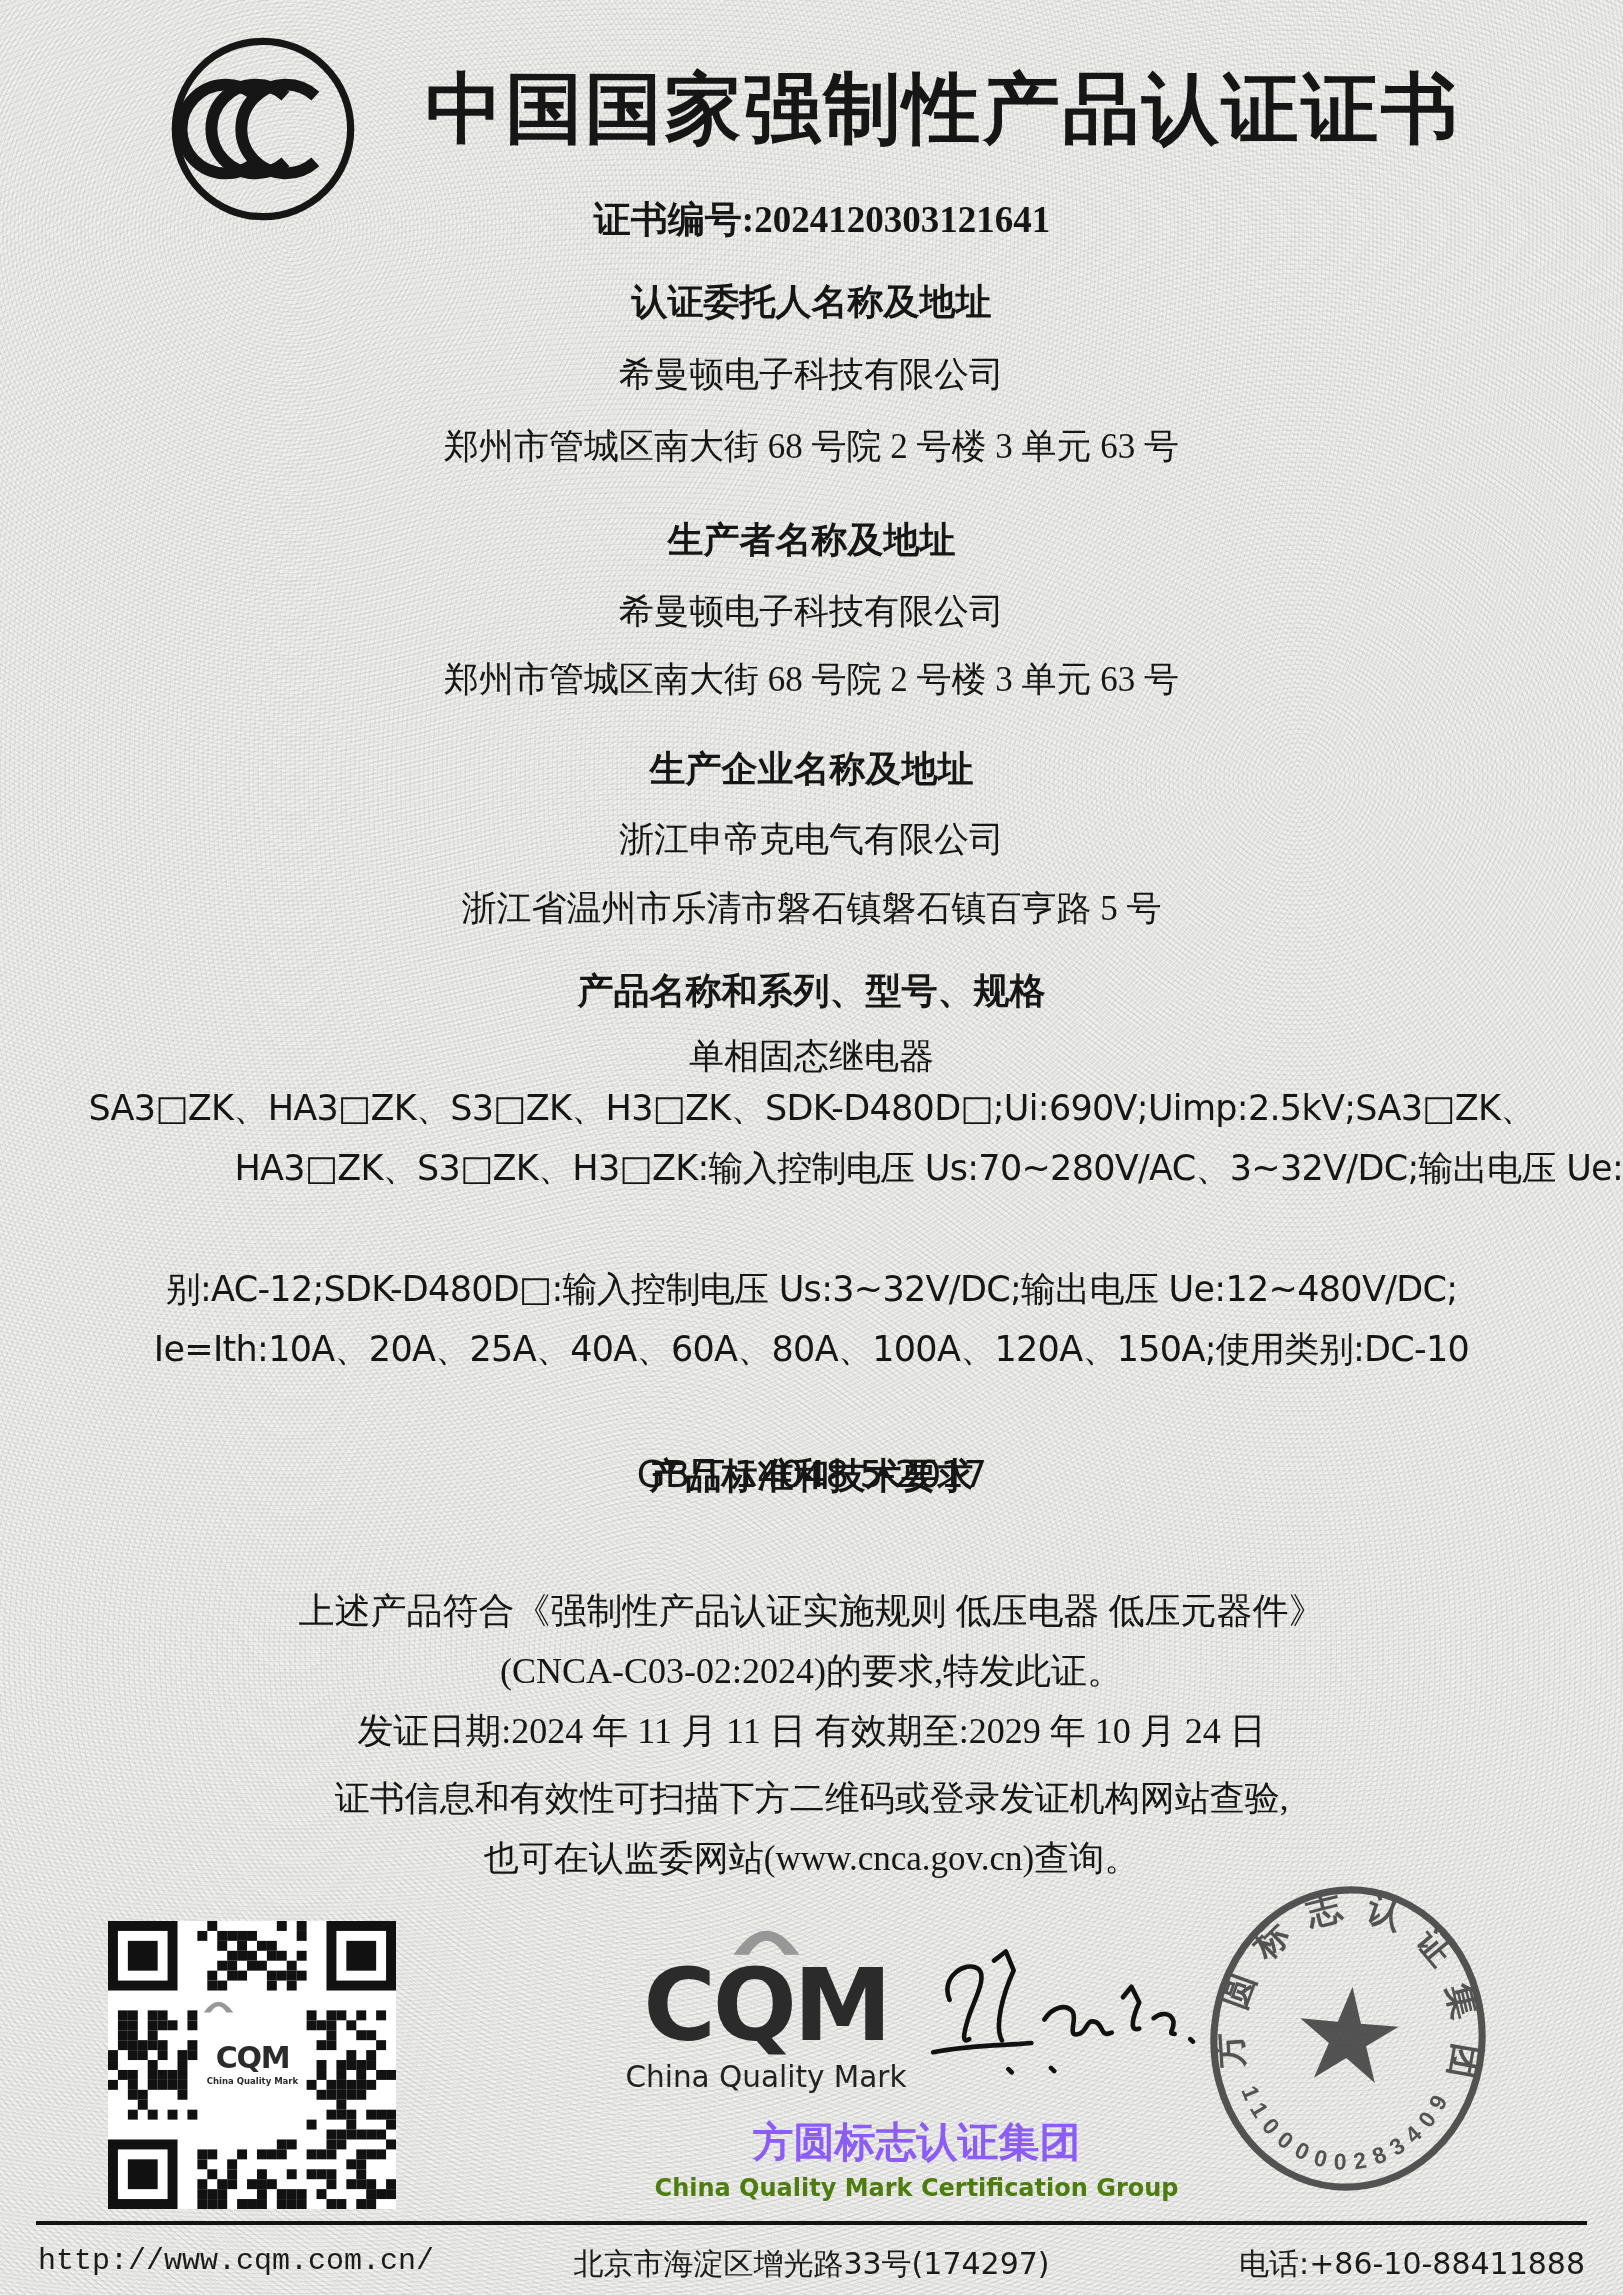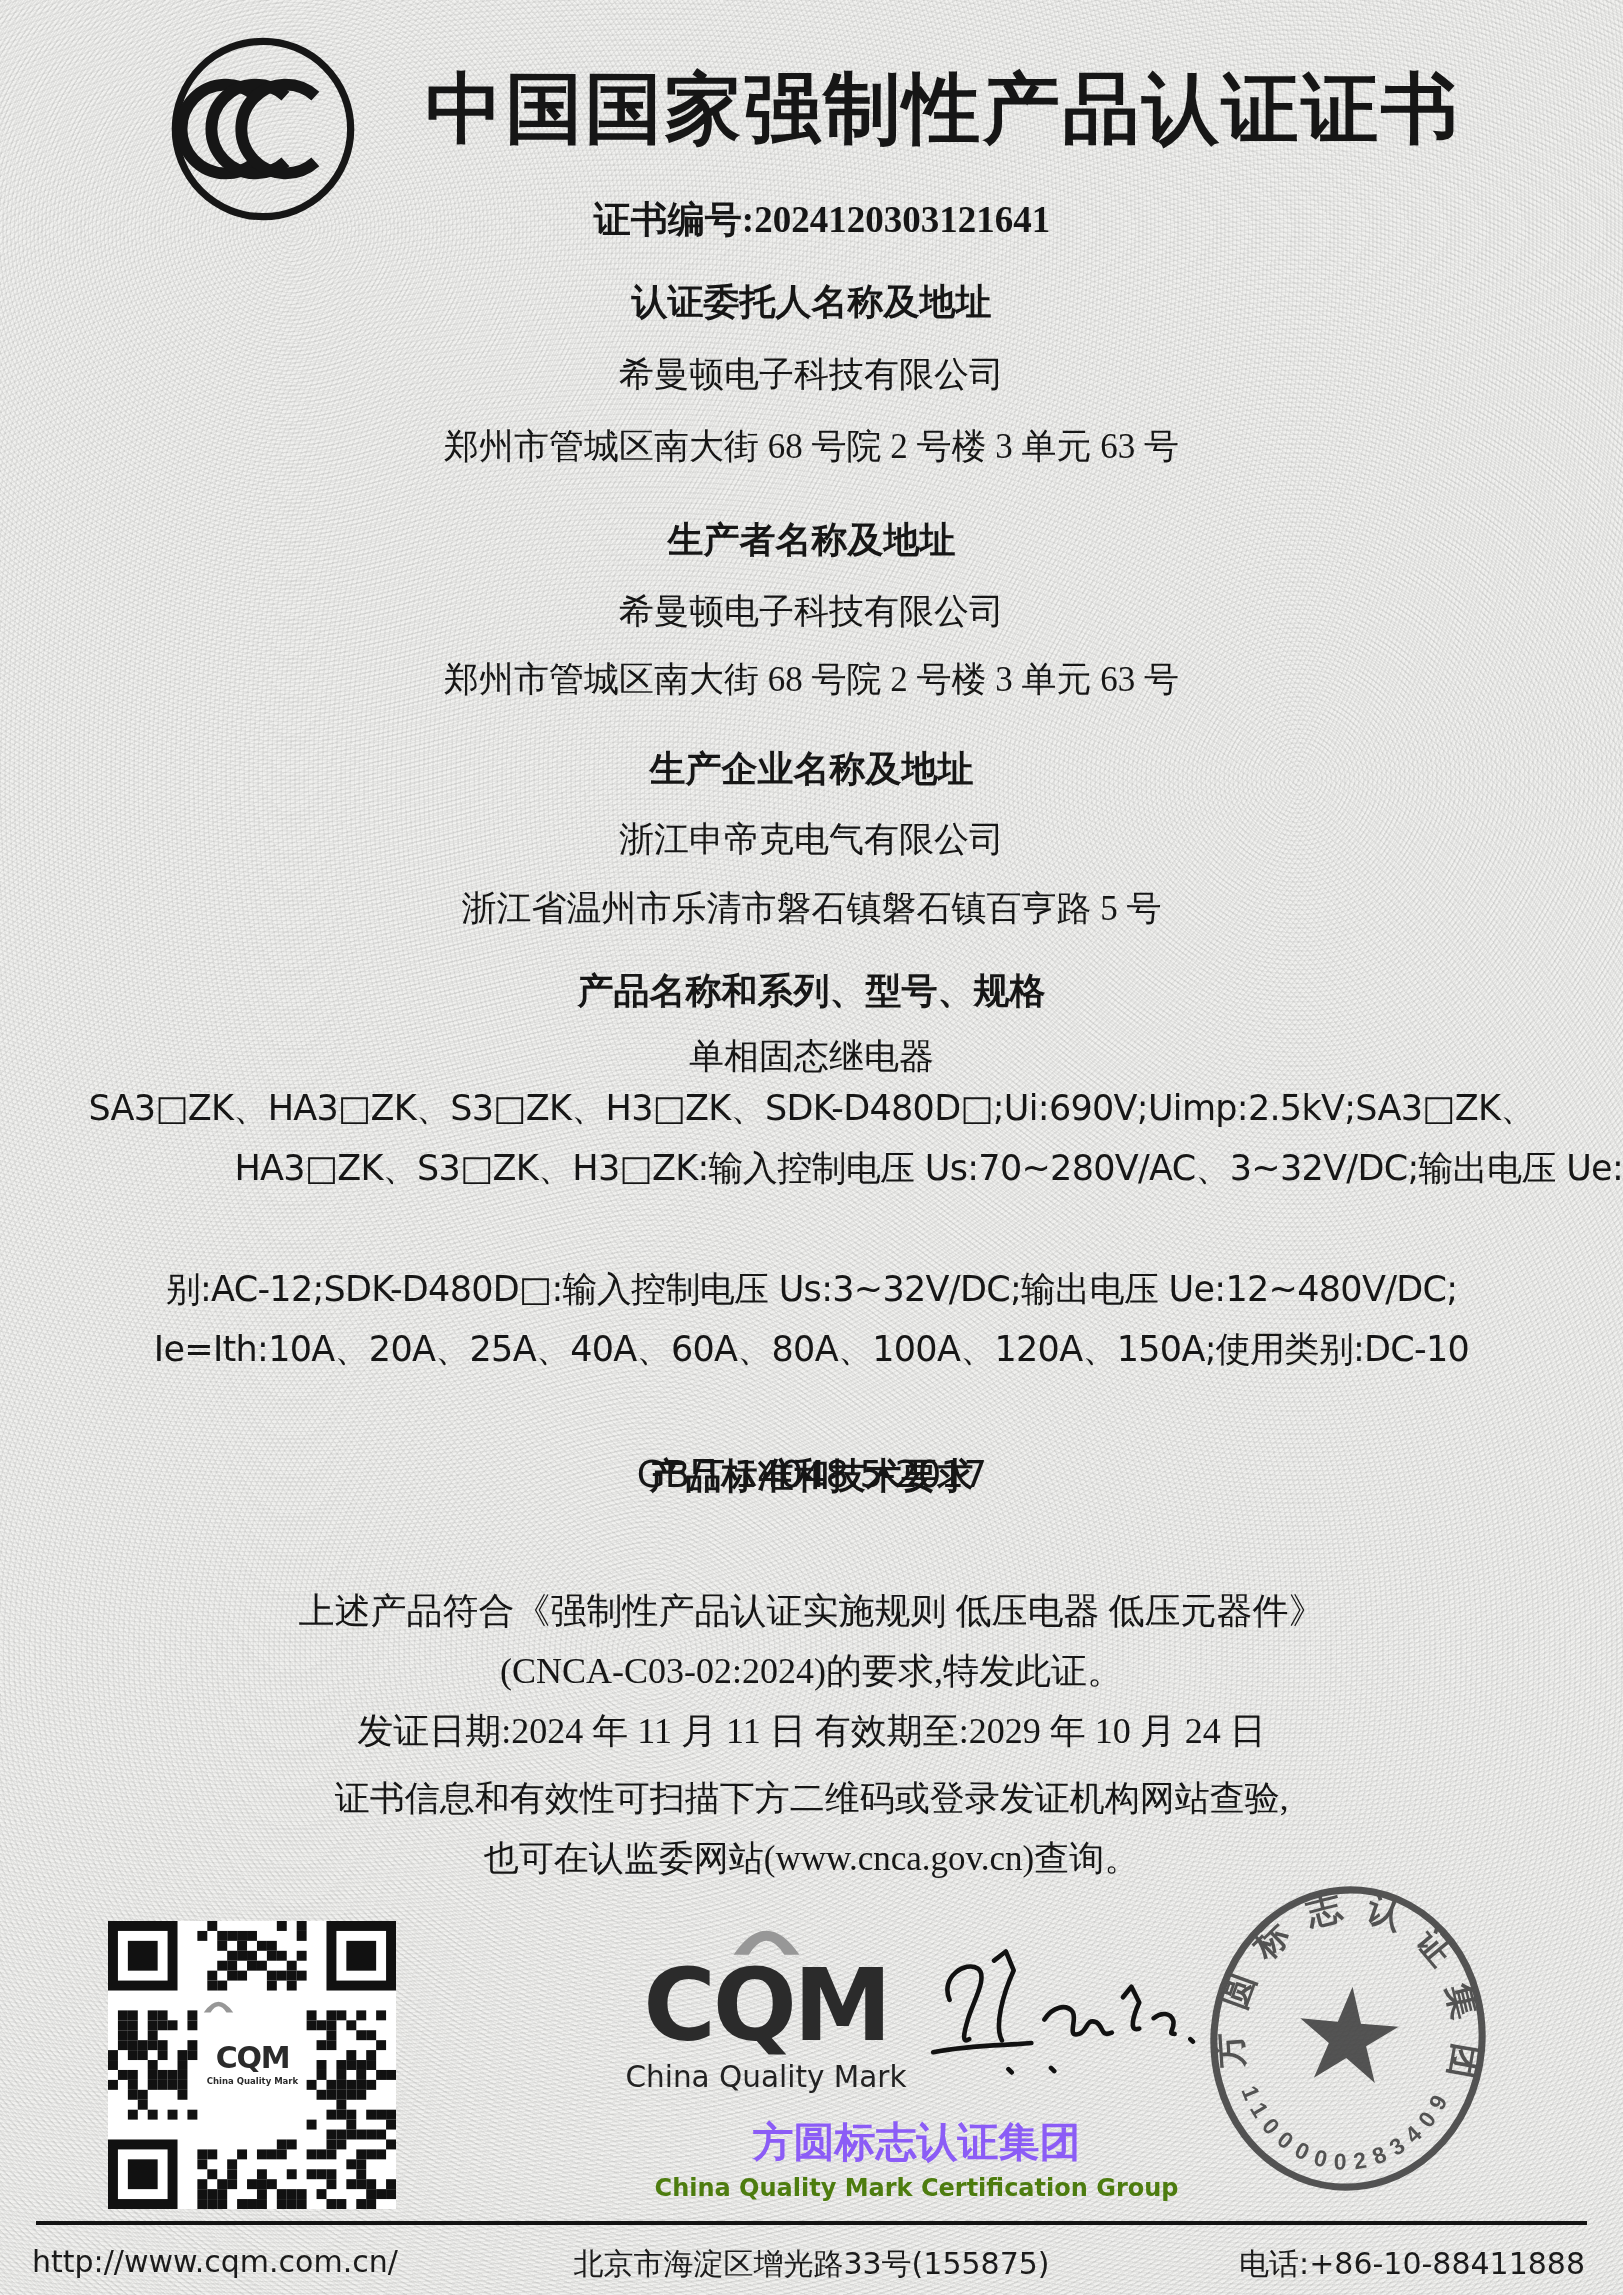--- a/index.html
+++ b/index.html
@@ -44,21 +44,21 @@
   .cqm-word{font-family:"DejaVu Sans",sans-serif;font-weight:900;font-size:99px;letter-spacing:-3.3px;color:#2b2b2b;line-height:1.0;}
   .cqm-tag{font-family:"DejaVu Sans",sans-serif;font-weight:500;font-size:29.5px;color:#222;margin-top:5.2px;}
   .group-cn{position:absolute;left:589px;top:2115px;width:655px;text-align:center;
     font-family:"DejaVu Sans","Liberation Sans",sans-serif;font-weight:900;font-size:41px;color:#8b5cf6;white-space:nowrap;}
   .group-en{position:absolute;left:589px;top:2174px;width:655px;text-align:center;
     font-family:"DejaVu Sans",sans-serif;font-weight:700;font-size:24px;color:#4d7c0f;white-space:nowrap;}
   .signature{position:absolute;left:910px;top:1941px;width:295px;height:157px;}
   .seal{position:absolute;left:1178px;top:1858px;width:340px;height:361px;transform:rotate(5deg);opacity:.88;}
   .footer-rule{position:absolute;left:36px;right:36px;top:2221px;height:3.9px;background:#141414;}
   .footer{position:absolute;left:0;right:0;top:2244px;font-family:"DejaVu Sans","Liberation Sans",sans-serif;font-size:30px;color:#1b1b1b;}
-  .footer .fl{position:absolute;left:32px;}
+  .footer .fl{position:absolute;left:38px;font-family:Liberation Mono, monospace;}
   .footer .fc{position:absolute;left:0;right:0;text-align:center;}
   .footer .fr{position:absolute;right:38px;}
   .seal text{font-family:"Liberation Sans","DejaVu Sans",sans-serif;}
 </style>
 </head>
 <body>
 
 <div class="moire"></div>
 
 <div class="page">
@@ -361,18 +361,18 @@
       <textPath href="#seal-top-arc" startOffset="0" textLength="1180">方圆标志认证集团有限公司</textPath>
     </text>
     <text font-size="42" font-weight="600" fill="#3f3f3f" letter-spacing="6">
       <textPath href="#seal-bottom-arc" startOffset="10" textLength="500">1100000283409</textPath>
     </text>
   </svg>
 
   <div class="footer-rule"></div>
   <div class="footer">
     <span class="fl">http://www.cqm.com.cn/</span>
-    <span class="fc">北京市海淀区增光路33号(155875)</span>
+    <span class="fc">北京市海淀区增光路33号(174297)</span>
     <span class="fr">电话:+86-10-88411888</span>
   </div>
 
 </div>
 
 
 </body></html>

